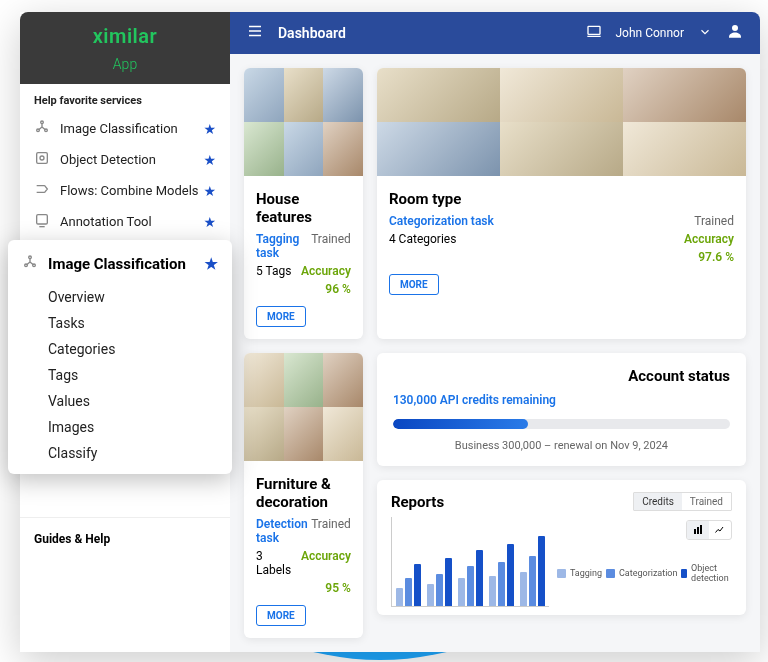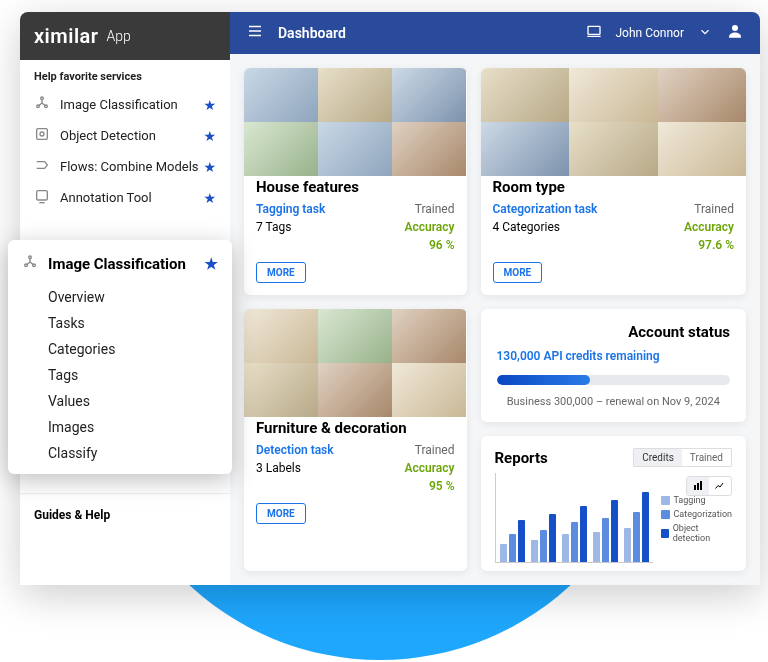--- a/index.html
+++ b/index.html
@@ -2,21 +2,21 @@
 <html><head>
 <meta charset="utf-8">
 <style>
 * { box-sizing: border-box; margin: 0; padding: 0; font-family: -apple-system, BlinkMacSystemFont, "Segoe UI", Roboto, sans-serif; }
 body { width: 768px; height: 662px; background: #fff; position: relative; overflow: hidden; }
 .bg-circle { position: absolute; width: 560px; height: 560px; background: #1ea7fd; border-radius: 50%; left: 100px; top: 100px; z-index: 0; }
 .app { position: relative; z-index: 1; display: flex; width: 740px; margin-left: 20px; margin-top: 12px; border-radius: 8px; overflow: visible; box-shadow: 0 10px 40px rgba(0,0,0,.2); background: #fff; }
 
 
 .sidebar { width: 210px; background: #fff; position: relative; }
-.logo-bar { background: #3a3a3a; color: #ffffff; padding: 12px 14px; display: flex; align-items: center; gap: 8px; border-top-left-radius: 8px; }
+.logo-bar { background: #3a3a3a; color: #22c55e; padding: 12px 14px; display: flex; align-items: center; gap: 8px; border-top-left-radius: 8px; flex-direction: column; }
 .logo-text { font-size: 20px; font-weight: 300; letter-spacing: .5px; }
 .logo-text b { font-weight: 600; }
 .app-label { font-size: 14px; font-weight: 300; }
 
 .fav-header { font-size: 11px; font-weight: 700; padding: 10px 14px 6px; color: #222; }
 .fav-item { display: flex; align-items: center; padding: 6px 14px; font-size: 13px; color: #222; cursor: pointer; }
 .fav-item .icon { width: 18px; margin-right: 8px; color: #888; }
 .fav-item .star { margin-left: auto; color: #1a4fc7; font-size: 14px; }
 
 .popout { position: absolute; left: -12px; top: 228px; width: 224px; background: #fff; border-radius: 6px; box-shadow: 0 6px 24px rgba(0,0,0,.25); padding: 10px 0 8px; z-index: 5; }
@@ -39,21 +39,21 @@
 
 .card { background: #fff; border-radius: 6px; box-shadow: 0 2px 8px rgba(0,0,0,.08); overflow: hidden; }
 .thumb-grid { display: grid; grid-template-columns: repeat(3,1fr); grid-template-rows: repeat(2,1fr); height: 108px; }
 .thumb { background: linear-gradient(135deg,#c9d8e6,#8fa5bd); }
 .thumb.a { background: linear-gradient(135deg,#e8dfc9,#b7a987); }
 .thumb.b { background: linear-gradient(135deg,#d9e7d1,#98b28b); }
 .thumb.c { background: linear-gradient(135deg,#e0d1c2,#a8886a); }
 .thumb.d { background: linear-gradient(135deg,#f0e8d8,#c9b896); }
 .thumb.e { background: linear-gradient(135deg,#cdd9e6,#7c93ad); }
 
-.card-body { padding: 2px 12px 12px; }
+.card-body { padding: 14px 12px 12px; }
 .card-title { font-size: 15px; font-weight: 700; margin-bottom: 6px; }
 .card-row { display: flex; justify-content: space-between; font-size: 12px; margin-bottom: 4px; }
 .link-blue { color: #1a73e8; font-weight: 600; }
 .muted { color: #666; }
 .green { color: #6ca60a; font-weight: 600; text-align: right; }
 .more-btn { display: inline-block; border: 1px solid #1a73e8; color: #1a73e8; font-size: 10px; font-weight: 700; padding: 4px 10px; border-radius: 3px; margin-top: 6px; cursor: pointer; }
 
 .account-card { padding: 14px 16px; }
 .account-title { font-size: 15px; font-weight: 700; margin-bottom: 8px; text-align: right; }
 .credits { color: #1a73e8; font-size: 12px; font-weight: 600; margin-bottom: 12px; }
@@ -71,21 +71,21 @@
 .vt { width: 22px; height: 18px; display: flex; align-items: center; justify-content: center; font-size: 10px; cursor: pointer; }
 .vt.active { background: #eef0f3; }
 
 .chart-area { display: flex; gap: 8px; }
 .chart { flex: 1; height: 90px; display: flex; align-items: flex-end; gap: 6px; padding: 0 4px; border-left: 1px solid #ccc; border-bottom: 1px solid #ccc; }
 .bar-group { display: flex; align-items: flex-end; gap: 2px; flex: 1; justify-content: center; }
 .cbar { width: 7px; border-radius: 1px 1px 0 0; }
 .c1 { background: #9db8e6; }
 .c2 { background: #5b8ce0; }
 .c3 { background: #1550c8; }
-.legend { display: flex; flex-direction: column; gap: 4px; font-size: 9px; color: #555; padding-top: 22px; }
+.legend { display: flex; flex-direction: row; gap: 4px; font-size: 9px; color: #555; padding-top: 22px; }
 .leg-row { display: flex; align-items: center; gap: 4px; }
 .sw { width: 9px; height: 9px; border-radius: 1px; }
 
 .icon-svg { width: 16px; height: 16px; }
 </style>
 </head>
 <body>
 
 <div class="bg-circle"></div>
 
@@ -205,21 +205,21 @@
             <div class="thumb"></div>
             <div class="thumb c"></div>
         </div>
         <div class="card-body">
           <div class="card-title">House features</div>
           <div class="card-row">
             <span class="link-blue">Tagging task</span>
             <span class="muted">Trained</span>
           </div>
           <div class="card-row">
-            <span>7 Tags</span>
+            <span>5 Tags</span>
             <span class="green">Accuracy</span>
           </div>
           <div class="card-row">
             <span></span>
             <span class="green">96 %</span>
           </div>
           <span class="more-btn">MORE</span>
         </div>
       </div>
 

